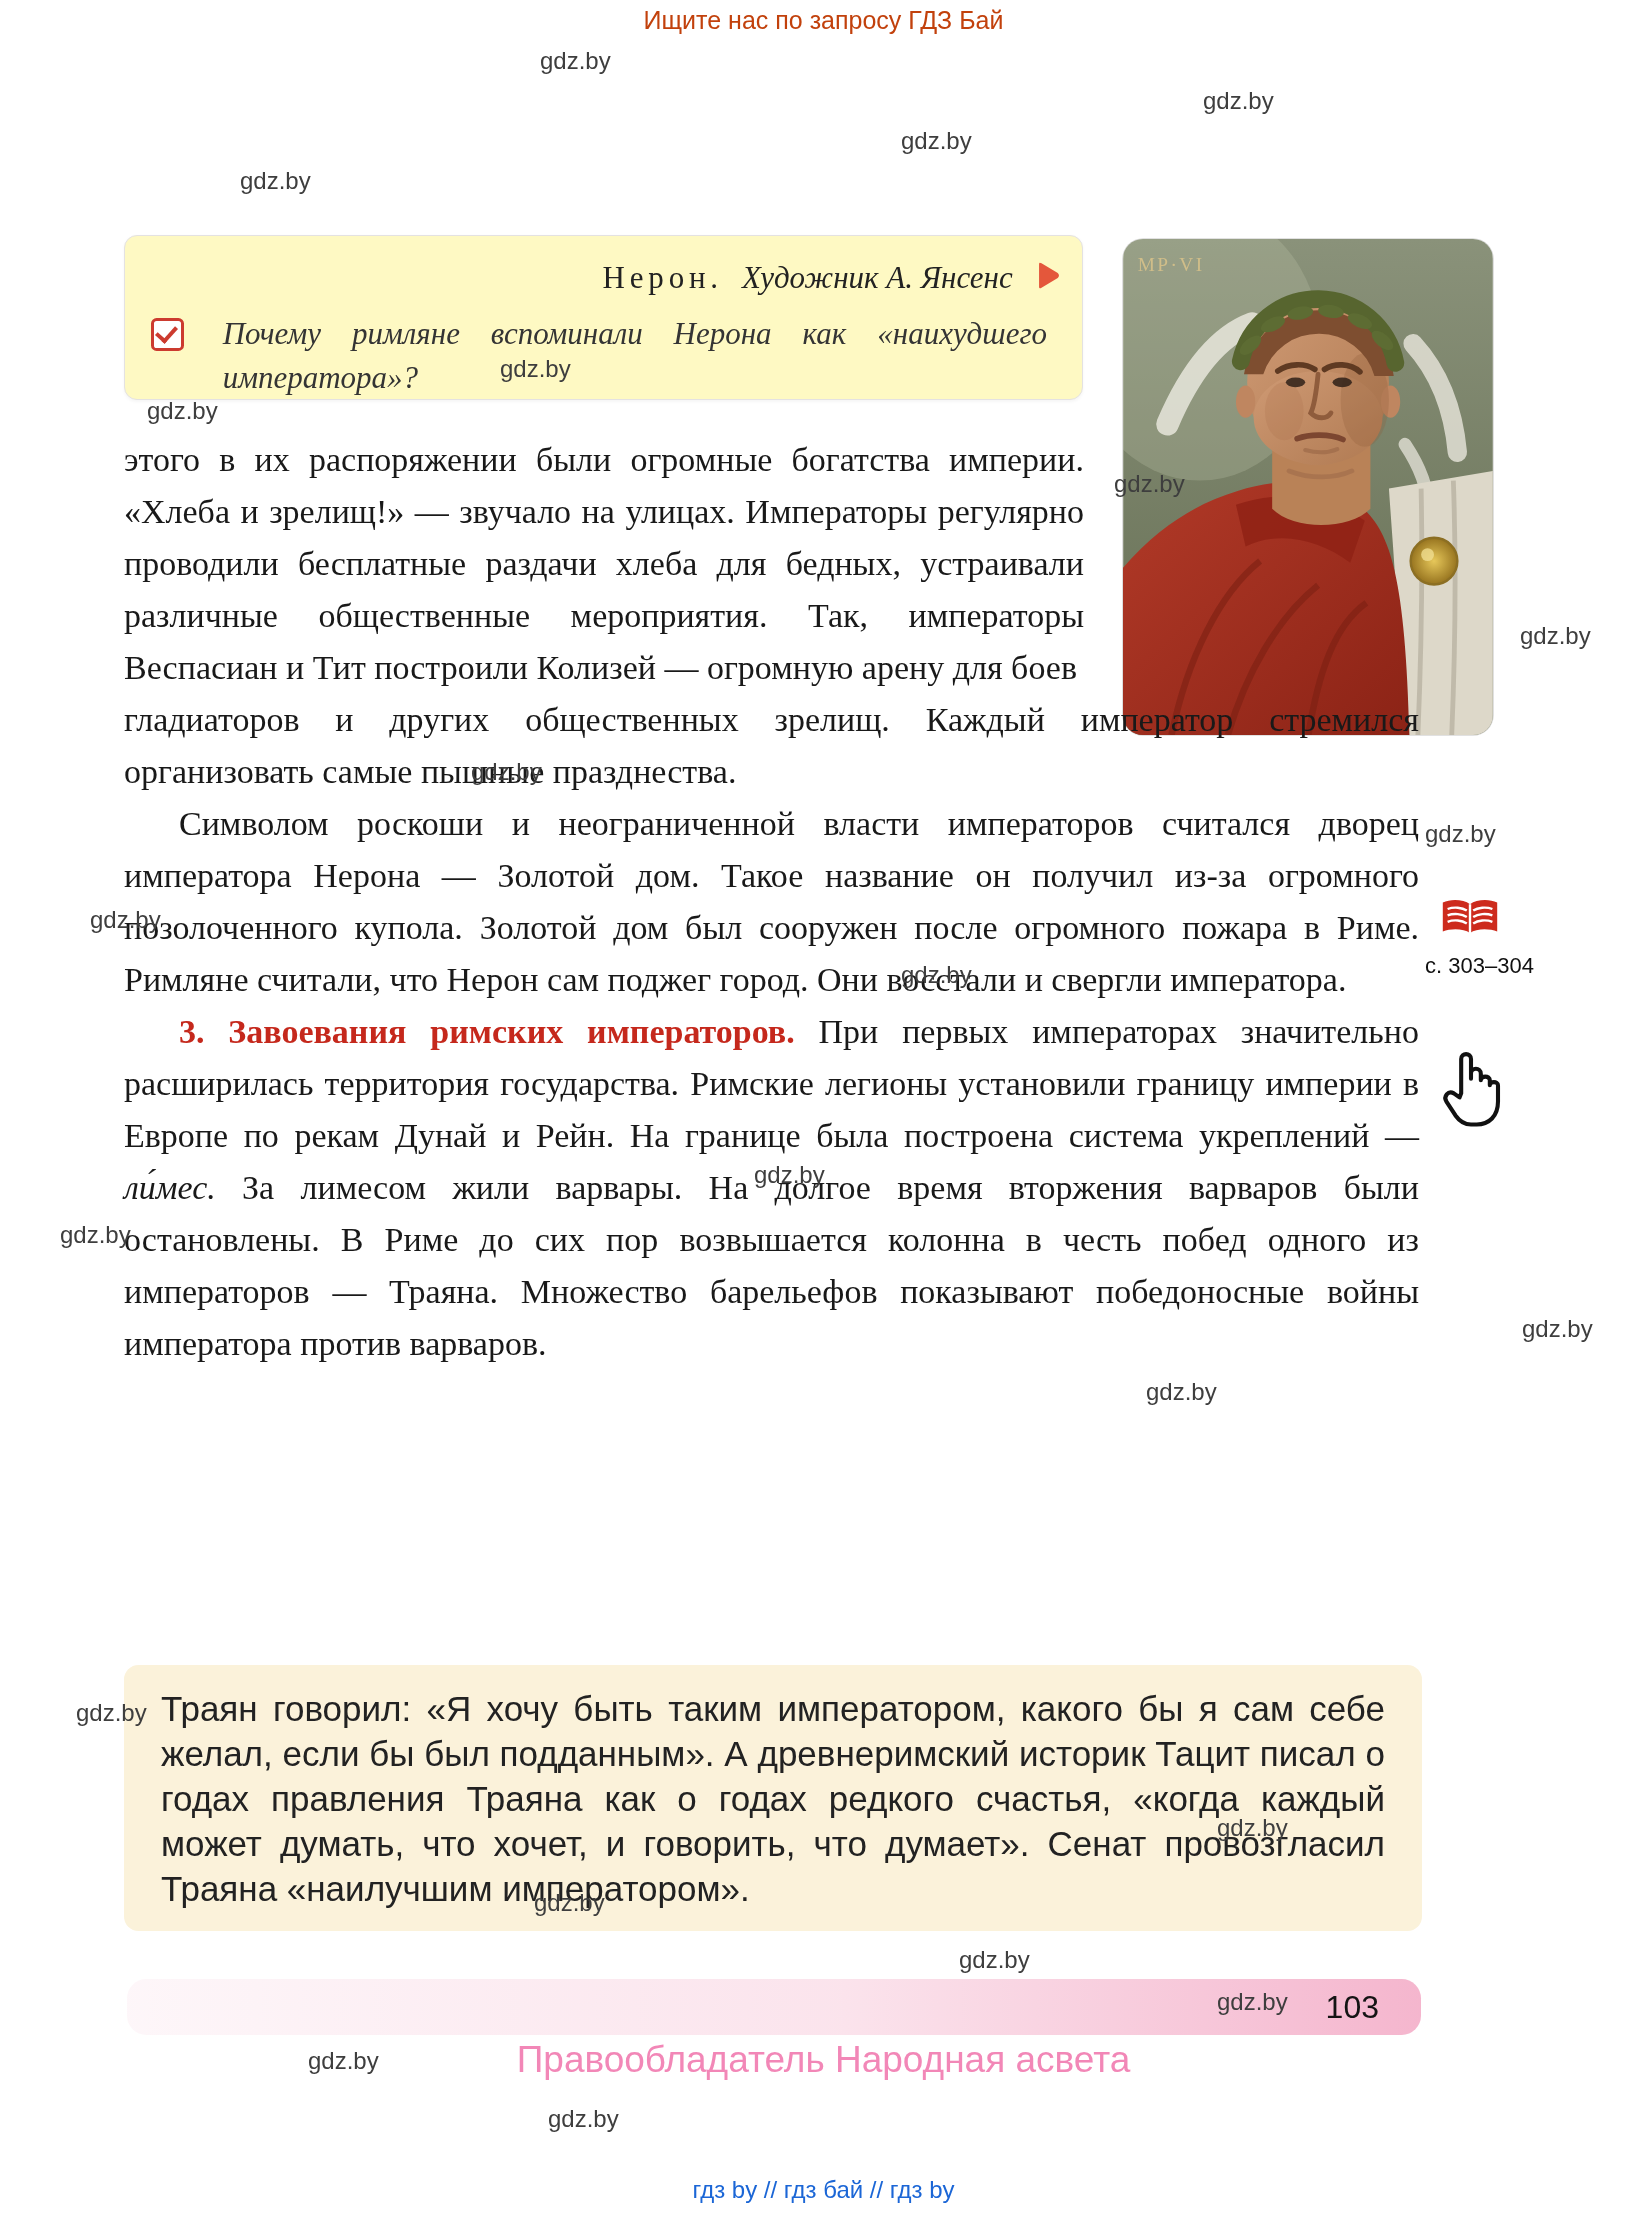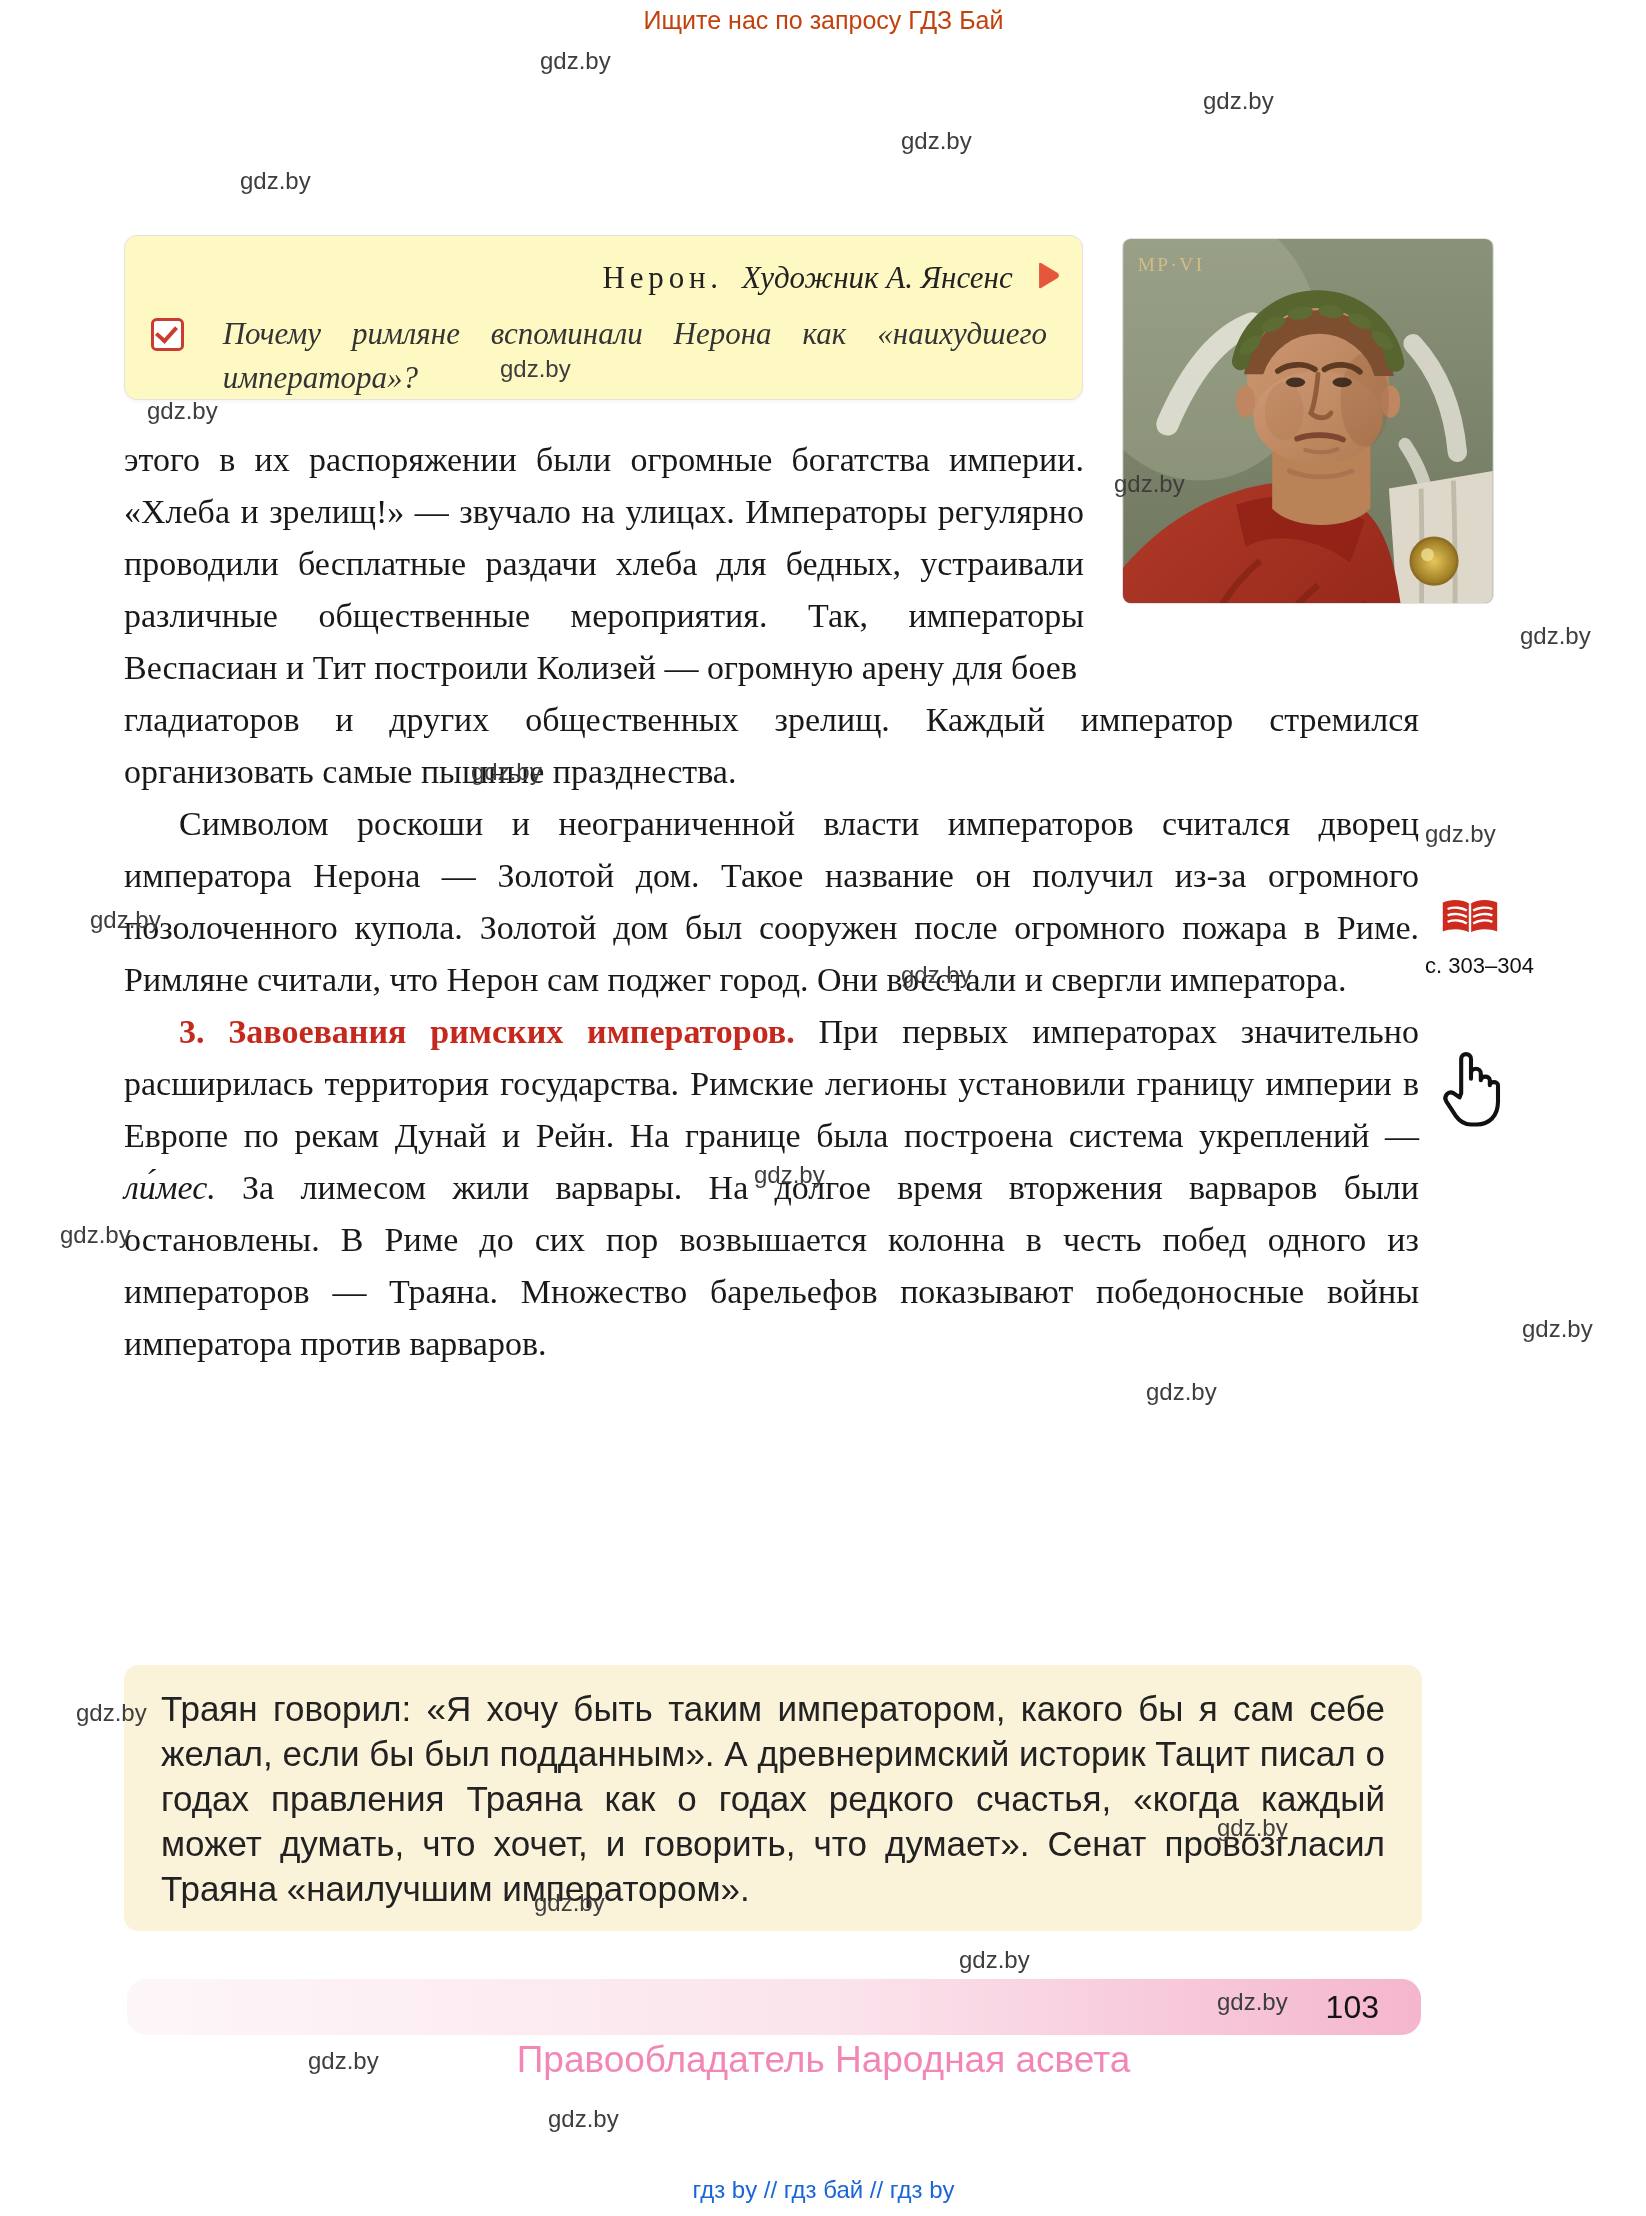--- a/index.html
+++ b/index.html
@@ -46,22 +46,22 @@
     border-right:4px solid #cc3b2f; border-bottom:4px solid #cc3b2f;
     transform:rotate(42deg);
   }
   .question-text {
     font-style:italic; font-size:31px; line-height:44px; color:#343434;
     text-align:justify;
     margin-left:21px;
   }
   
   .nero {
-    position:absolute; left:1123px; top:239px; width:370px; height:364px;
-    border-radius:8px; overflow:hidden; z-index:1;
+    position:absolute; left:1123px; top:239px; width:370px; height:496px;
+    border-radius:20px; overflow:hidden; z-index:1;
     box-shadow:0 0 0 0.8px #d8d8d8;
   }
   .nero svg { display:block; }
   
   .body-text {
     position:absolute; left:124px; top:434px; width:1295px; z-index:3;
     font-size:34px; line-height:52px; text-align:justify; color:#191919;
   }
   .body-text p { margin:0; }
   .p-narrow { width:960px; }

